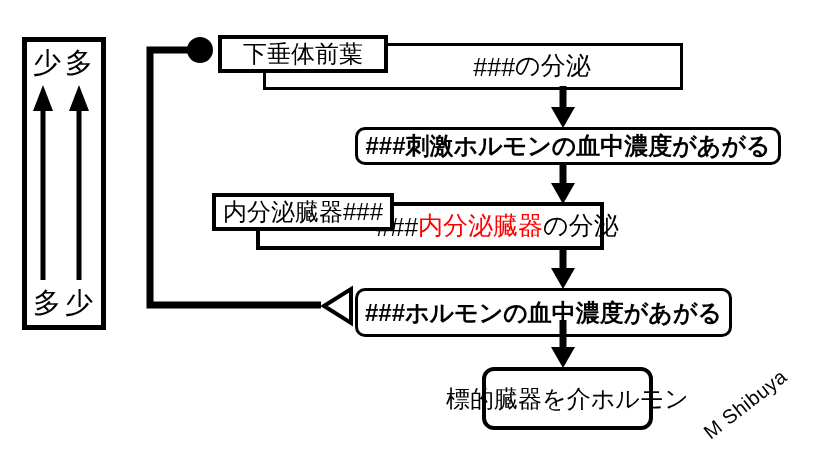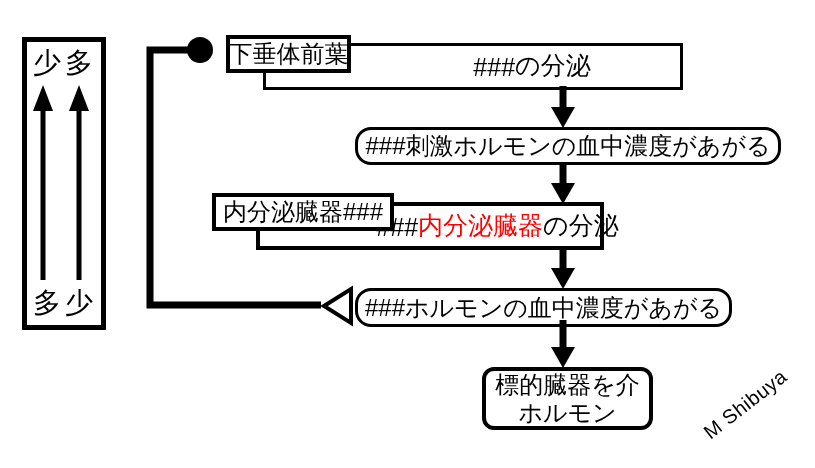--- a/index.html
+++ b/index.html
@@ -6,34 +6,34 @@
   .canvas{
     position:relative;width:815px;height:468px;background:#ffffff;
     font-family:"Liberation Sans",sans-serif;color:#000;overflow:hidden;
   }
   .connectors{position:absolute;left:0;top:0;z-index:3;pointer-events:none;}
   .box{
     position:absolute;background:#ffffff;border:3px solid #000;
     box-sizing:border-box;display:flex;align-items:center;justify-content:center;
     font-size:24px;white-space:nowrap;z-index:1;
   }
-  .rounded{border-radius:16px;}
+  .rounded{border-radius:10px;font-weight:bold;}
   .thick{border-width:4px;}
   .over{z-index:2;}
   .red{color:#ff0000;}
-  #box-pituitary{left:226px;top:35px;width:125px;height:38px;}
+  #box-pituitary{left:218px;top:35px;width:170px;height:38px;}
   #box-stim-secretion{left:263px;top:43px;width:420px;height:47px;
     padding-left:118px;padding-bottom:5px;align-items:flex-end;font-size:25px;}
   #box-stim-blood{left:355px;top:127px;width:426px;height:38px;}
   #box-endocrine{left:212px;top:193px;width:182px;height:38px;}
   #box-hormone-secretion{left:256px;top:202px;width:348px;height:48px;
     padding-left:135px;padding-bottom:4px;align-items:flex-end;font-size:25px;}
-  #box-hormone-blood{left:355px;top:288px;width:377px;height:39px;text-align:right;}
+  #box-hormone-blood{left:355px;top:288px;width:377px;height:49px;text-align:right;}
   #box-target{left:482px;top:367px;width:171px;height:63px;border-radius:12px;
-    flex-direction:column;line-height:28px;}
+    flex-direction:row;line-height:28px;}
   #gauge{
     position:absolute;left:22px;top:37px;width:84px;height:293px;
     border:5px solid #000;box-sizing:border-box;background:#fff;z-index:1;
   }
   .gauge-char{
     position:absolute;width:30px;text-align:center;font-size:28px;z-index:4;
   }
   #gauge-tl{left:32px;top:44px;}
   #gauge-tr{left:64px;top:44px;}
   #gauge-bl{left:32px;top:284px;}

